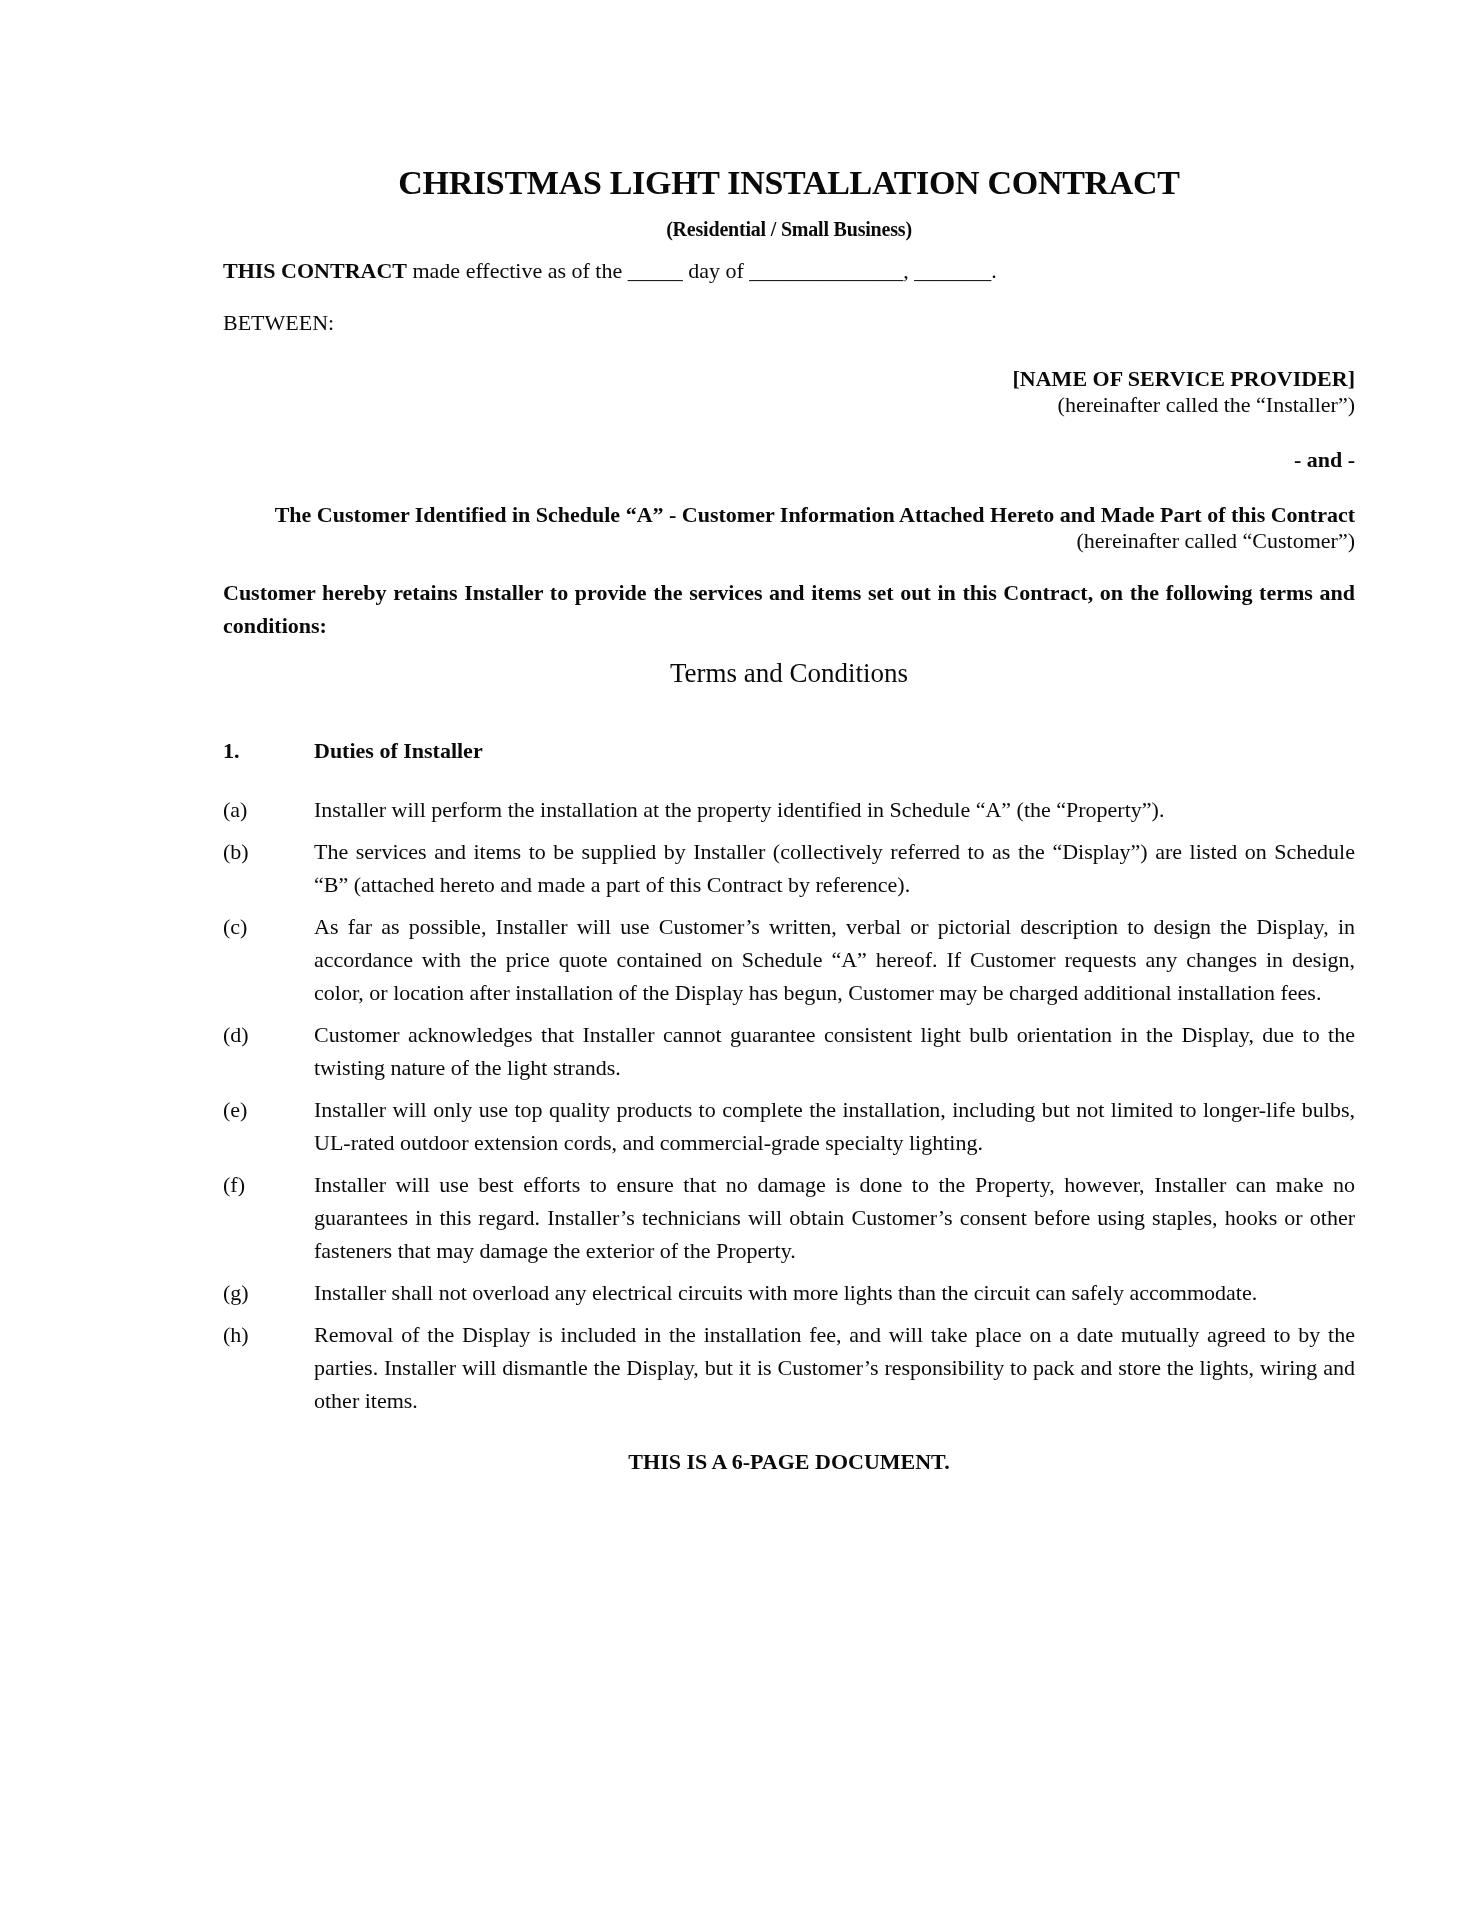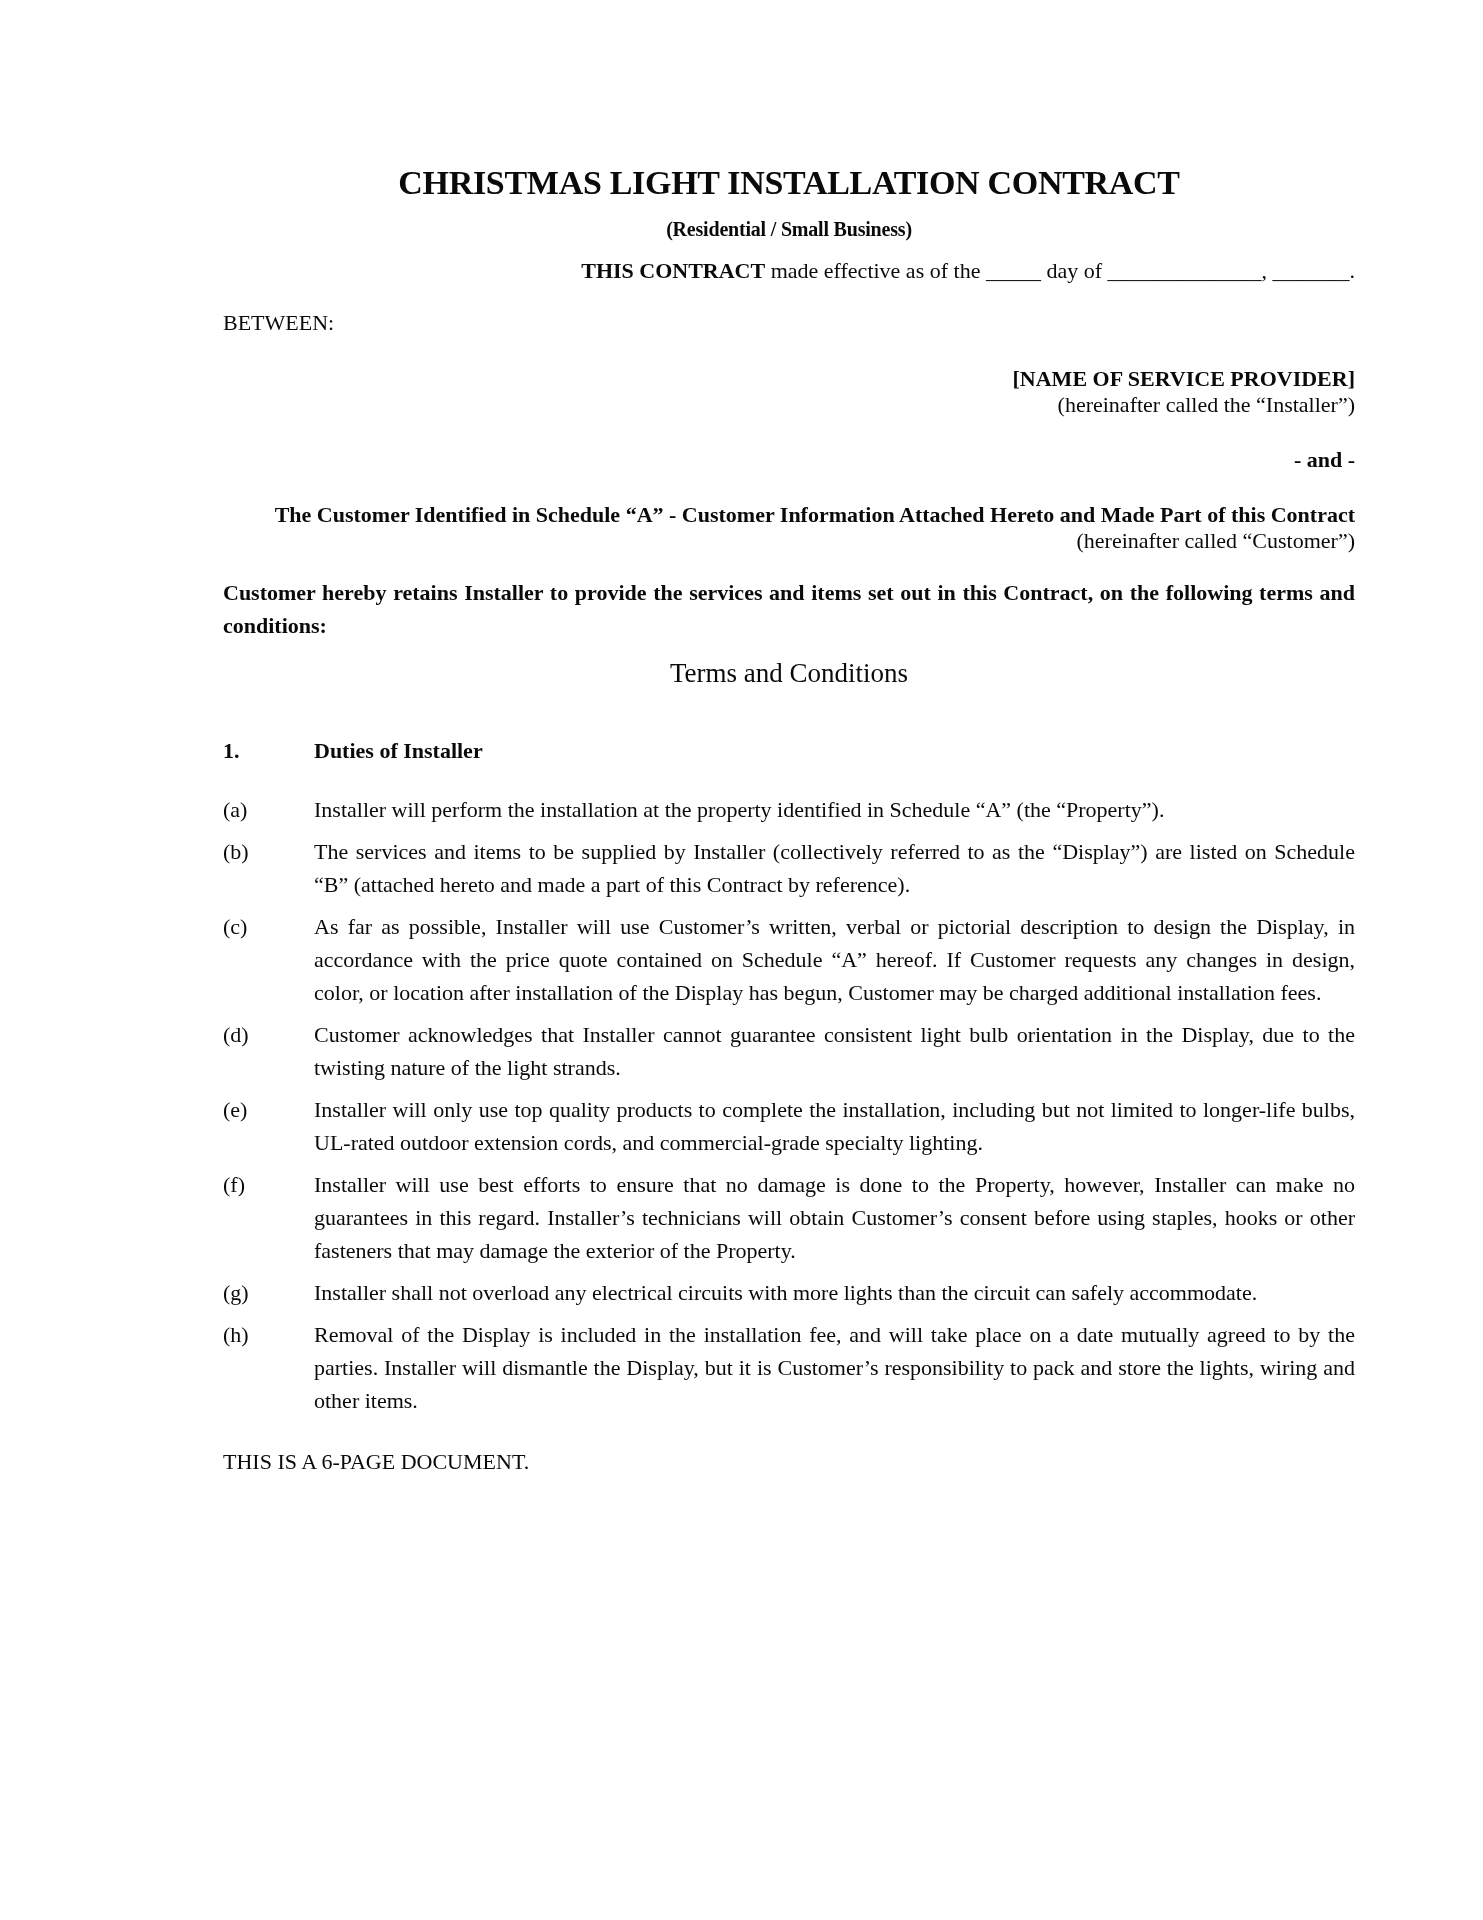--- a/index.html
+++ b/index.html
@@ -27,21 +27,21 @@
     letter-spacing:-0.3px;
   }
   .doc-subtitle{
     font-size:20px;
     line-height:38px;
     font-weight:bold;
     text-align:center;
     margin-top:7px;
     letter-spacing:-0.2px;
   }
-  .effective{margin:6px 0 0 0;text-align:right;}
+  .effective{margin:6px 0 0 0;}
   .between{margin:19px 0 0 0;font-weight:normal;}
   .center-block{text-align:right;}
   .provider-block{margin-top:27px;line-height:26px;}
   .and-separator{margin-top:29px;line-height:26px;font-weight:bold;}
   .customer-block{margin-top:28px;}
   .customer-name{font-weight:bold;line-height:27px;}
   .customer-alias{line-height:26px;}
   .retainer{margin:22px 0 0 0;text-align:justify;font-weight:bold;}
   .terms-heading{
     font-size:27px;
@@ -52,21 +52,21 @@
   }
   .section-title-row{
     display:flex;
     margin-top:44px;
     margin-bottom:26px;
     font-weight:bold;
   }
   .clause-row{display:flex;margin-bottom:9px;}
   .hang-label{flex:none;width:91px;}
   .clause-text{margin:0;flex:1;text-align:justify;}
-  .footer-note{margin:28px 0 0 0;font-weight:normal;}
+  .footer-note{margin:28px 0 0 0;font-weight:bold;text-align:center;}
 </style>
 </head>
 <body>
 
 <div class="page">
 
   <h1 class="doc-title">CHRISTMAS LIGHT INSTALLATION CONTRACT</h1>
   <div class="doc-subtitle">(Residential / Small Business)</div>
 
   <p class="effective"><span class="bold">THIS CONTRACT</span><span> made effective as of the _____ day of ______________, _______.</span></p>

